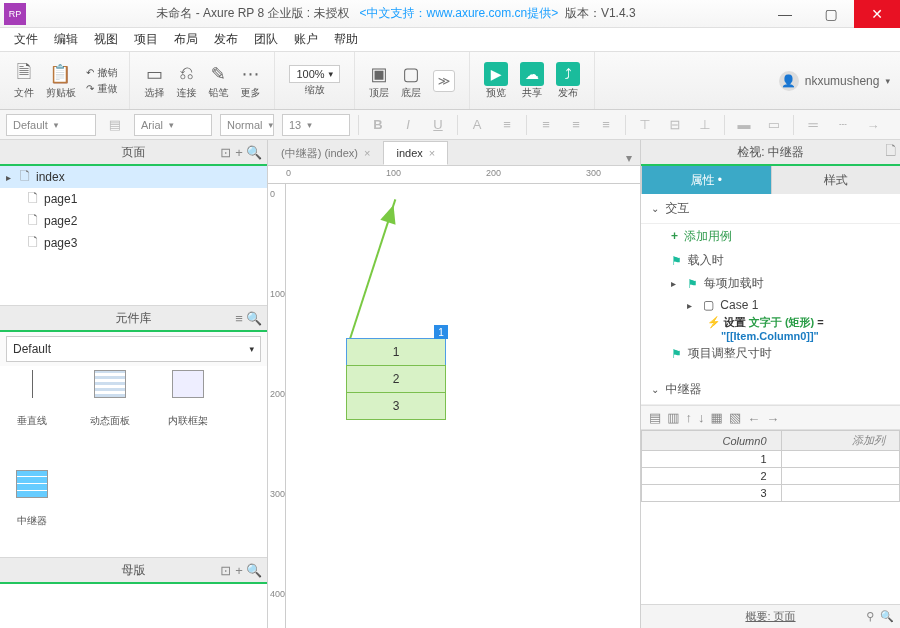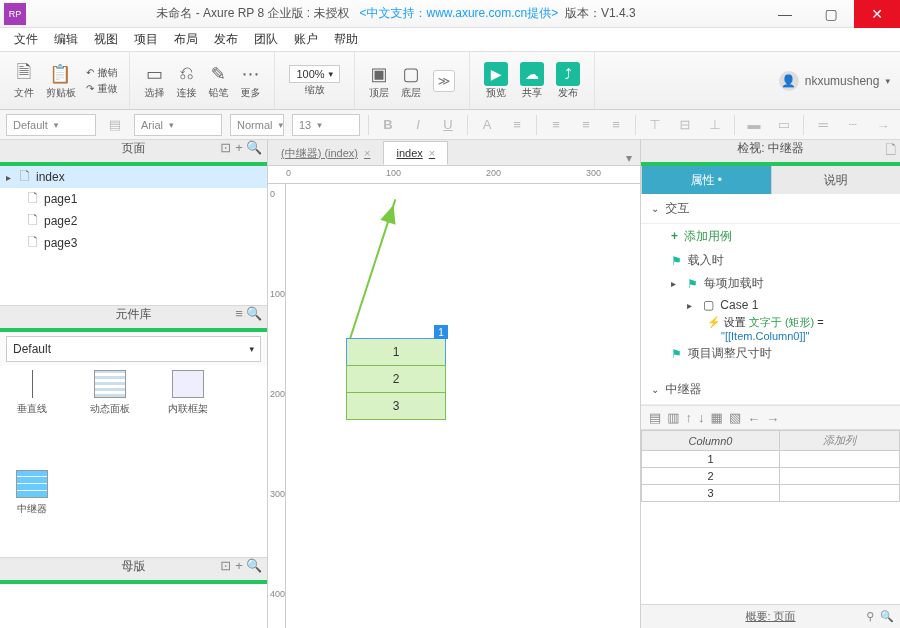--- a/index.html
+++ b/index.html
@@ -40,49 +40,49 @@
 .fmt-ic { width:22px;height:22px;display:flex;align-items:center;justify-content:center;color:#bbb;font-size:13px;border:1px solid transparent;}
 .sep{width:1px;height:20px;background:#ddd;}
 
 
 .main { display:flex; height: calc(628px - 28px - 24px - 58px - 30px); }
 .left-col { width: 268px; display:flex; flex-direction:column; border-right:1px solid #d0d0d0; background:#fafafa;}
 .mid-col { flex:1; display:flex; flex-direction:column; background:#fff; position:relative;}
 .right-col { width: 260px; display:flex; flex-direction:column; border-left:1px solid #d0d0d0; background:#fafafa;}
 
 
-.panel-hdr { height:26px; background:#ececec; border-bottom:4px solid #22c55e; display:flex; align-items:flex-start; justify-content:center; position:relative; color:#555; font-size:12px;}
+.panel-hdr { height:26px; background:#ececec; border-bottom:2px solid #22c55e; display:flex; align-items:center; justify-content:center; position:relative; color:#555; font-size:12px;}
 .panel-hdr .ctrls { position:absolute; right:4px; display:flex; gap:4px; color:#888;}
 .panel-hdr .ctrls span{font-size:13px;}
 
 
 .tree { background:#fff; flex:0 0 140px; overflow:auto; border-bottom:1px solid #d8d8d8;}
 .tree-row { display:flex; align-items:center; height:22px; padding-left:6px; gap:4px;}
 .tree-row.sel { background:#d6ecff;}
 .tree-row .tri { font-size:10px; color:#555; width:10px;}
 .page-ic { width:12px; color:#777;}
 
 
 .widlib-name { height:26px; background:#fff; border:1px solid #ccc; margin:4px 6px; display:flex; align-items:center; padding:0 6px; justify-content:space-between;}
 .widgets { display:flex; flex-wrap:wrap; padding:4px 8px; gap:16px 30px; background:#fff; flex:1; border-bottom:1px solid #d8d8d8;}
-.widget { display:flex; flex-direction:column; align-items:center; width:48px; gap:4px;}
+.widget { display:flex; flex-direction:column; align-items:center; width:48px; gap:16px;}
 .widget .wic { width:32px; height:28px; border:1px solid #999; background:#fff;}
 .widget .wlbl { font-size:10px; color:#555;}
 .wic.line{border:none; position:relative;}
 .wic.line::after{content:"";position:absolute;top:0;bottom:0;left:50%;width:1px;background:#666;}
 .wic.box{background:repeating-linear-gradient(0deg,#cde 0,#cde 3px,#fff 3px,#fff 6px);}
 .wic.grid{background:linear-gradient(#5bf,#5bf);background:repeating-linear-gradient(0deg,#6cf 0,#6cf 6px,#fff 6px,#fff 7px),repeating-linear-gradient(90deg,#6cf 0,#6cf 6px,#fff 6px,#fff 7px);}
 .wic.frame{background:#eef;}
 
 
 .masters { flex:0 0 44px; background:#fff;}
 
 
 .tabbar { height:26px; background:#ececec; border-bottom:1px solid #d0d0d0; display:flex; align-items:flex-end;}
-.tab { padding:4px 12px; background:#ececec; border:1px solid transparent; font-size:11px; color:#777; display:flex; align-items:center; gap:6px; height:24px;text-decoration:underline;}
+.tab { padding:4px 12px; background:#ececec; border:1px solid transparent; font-size:11px; color:#777; display:flex; align-items:center; gap:6px; height:24px;}
 .tab.active { background:#fff; border:1px solid #ccc; border-bottom:1px solid #fff; color:#333;}
 .tab .x { color:#aaa; font-size:11px;}
 .tabbar .drop{margin-left:auto;padding:0 8px;color:#888;}
 
 
 .ruler-h { height:18px; background:#fff; border-bottom:1px solid #ccc; display:flex; position:relative; font-size:9px; color:#888;}
 .ruler-h span{position:absolute; top:2px;}
 .canvas-wrap { flex:1; display:flex; overflow:hidden;}
 .ruler-v { width:18px; background:#fff; border-right:1px solid #ccc; position:relative; font-size:9px; color:#888;}
 .ruler-v span{position:absolute; left:2px; transform:translateY(-50%);}
@@ -104,29 +104,29 @@
 .r-tab.active { background:#3ba9c7; color:#fff;}
 .r-body { flex:1; background:#fff; overflow:auto;}
 .r-sec-hdr { padding:6px 10px; color:#555; display:flex; align-items:center; gap:6px; border-bottom:1px solid #eee;}
 .r-sec-hdr .chev{font-size:10px;}
 .add-case { padding:4px 10px 4px 30px; color:#2f9b4d;}
 .add-case::before{content:"+"; color:#2f9b4d; font-weight:bold; margin-right:6px;}
 .ev-row { padding:3px 10px 3px 30px; display:flex; align-items:center; gap:6px; color:#555;}
 .ev-ic{color:#1abc9c; font-size:12px;}
 .ev-tri{color:#555; font-size:10px; width:10px;}
 .case-lbl{color:#444;}
-.action-txt{padding-left:66px; font-size:11px;}
+.action-txt{padding-left:66px; font-size:11px;font-weight:bold;}
 .action-txt .g{color:#2a9d47;}
 .action-txt .b{color:#1a7cc2;}
 
 
 .ds-tools{ padding:4px 8px; display:flex; gap:6px; color:#888; border-top:1px solid #e0e0e0;border-bottom:1px solid #e0e0e0; background:#f6f6f6;}
 .ds-tools span{font-size:13px;}
 .grid-tbl { width:100%; border-collapse:collapse;}
-.grid-tbl th, .grid-tbl td { border:1px solid #ccc; padding:2px 20px; text-align:center; font-size:11px; background:#fff;}
+.grid-tbl th, .grid-tbl td { border:1px solid #ccc; padding:2px 14px; text-align:right; font-size:11px; background:#fff;}
 .grid-tbl th{ background:#eee; font-style:italic; font-weight:normal; color:#555;}
 .grid-tbl th.add, .grid-tbl td.add{color:#888; font-style:italic;}
 
 .footer { height:24px; border-top:1px solid #d8d8d8; background:#f4f4f4; display:flex; align-items:center; justify-content:center; color:#666; font-size:11px; position:relative;text-decoration:underline;}
 .footer .fctrl{position:absolute; right:6px; display:flex; gap:6px; color:#888;}
 </style>
 </head>
 <body>
 
 <div class="titlebar">
@@ -231,21 +231,21 @@
       <span style="font-size:9px">▾</span>
   </div>
 </div>
 
 <div class="fmtbar">
   <div class="combo" style="width:90px">
       <span>Default</span>
       <span class="car">▾</span>
     </div>
   <div class="fmt-ic">▤</div>
-  <div class="combo" style="width:88px">
+  <div class="combo" style="width:78px">
       <span>Arial</span>
       <span class="car">▾</span>
     </div>
   <div class="combo" style="width:54px">
       <span>Normal</span>
       <span class="car">▾</span>
     </div>
   <div class="combo" style="width:68px">
       <span>13</span>
       <span class="car">▾</span>
@@ -392,21 +392,21 @@
 
   <div class="right-col">
     <div class="panel-hdr">
       <span>检视: 中继器</span>
       <div class="ctrls">
           <span>🗋</span>
         </div>
     </div>
     <div class="r-tabs">
       <div class="r-tab active"><span>属性</span>&nbsp;<span>•</span></div>
-      <div class="r-tab">说明</div>
+      <div class="r-tab">样式</div>
     </div>
     <div class="r-body">
       <div class="r-sec-hdr">
           <span class="chev">⌄</span>
           <span>交互</span>
         </div>
       <div class="add-case"><span>添加用例</span></div>
       <div class="ev-row">
           <span class="ev-ic">⚑</span>
           <span>载入时</span>

